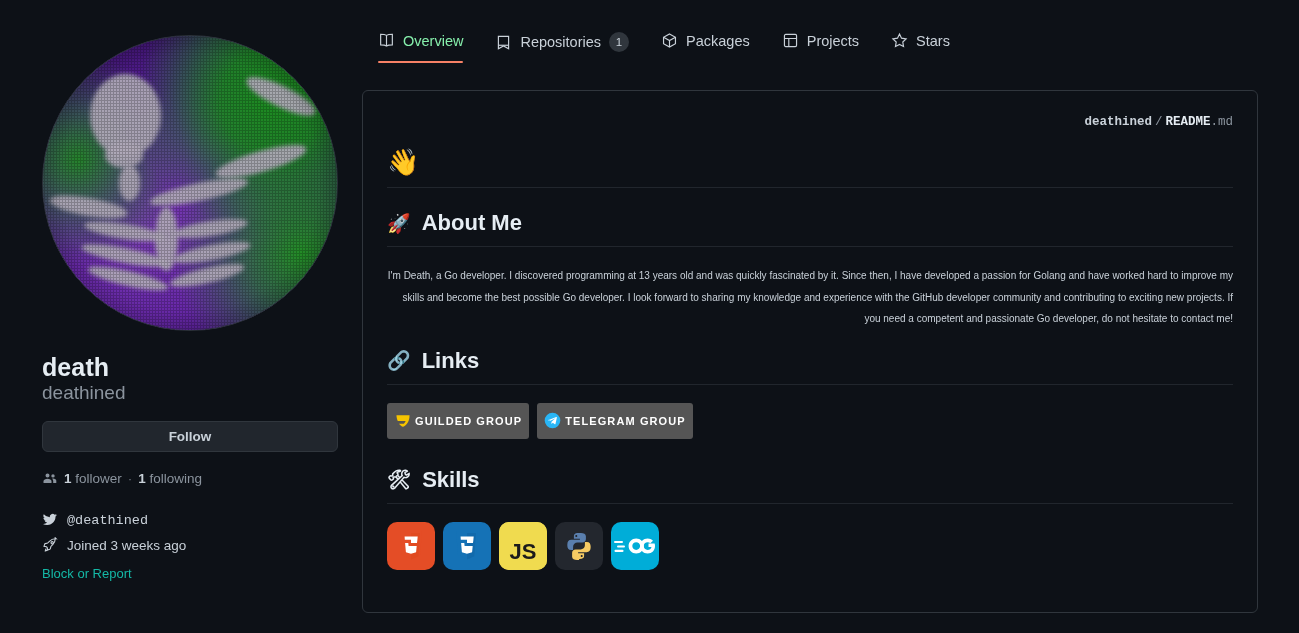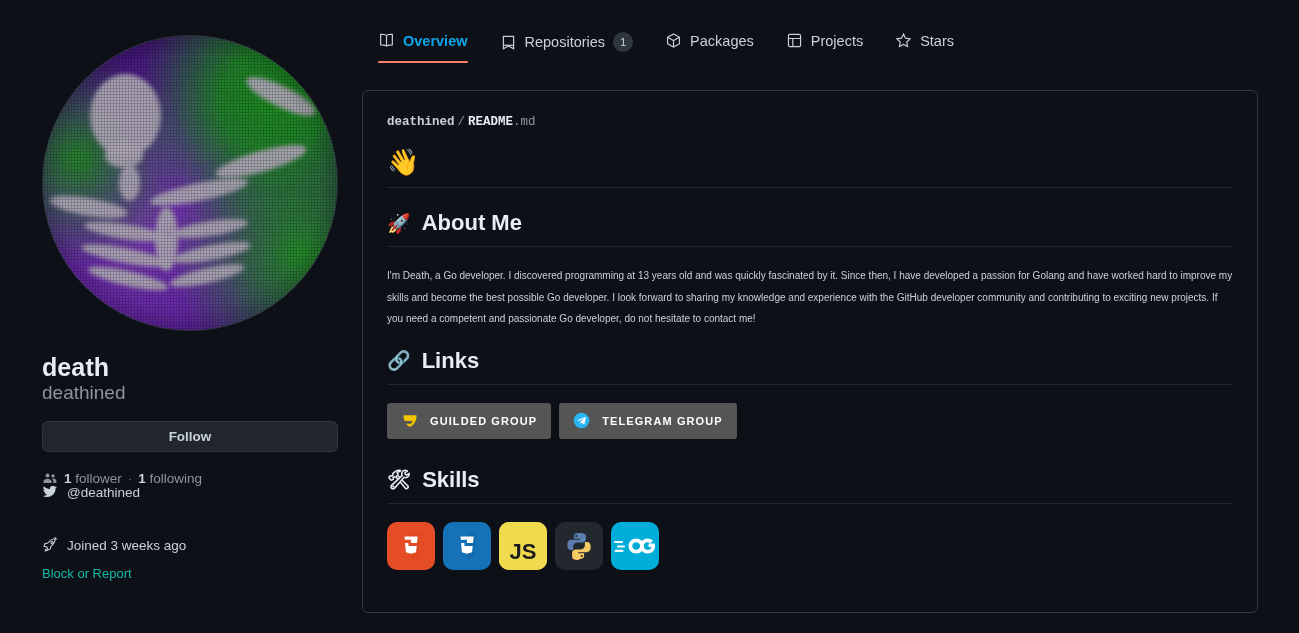--- a/index.html
+++ b/index.html
@@ -76,50 +76,50 @@
   }
   .followers-row b { color: #c9d1d9; font-weight: bold; }
   .followers-row .lnk { cursor: pointer; }
   .dot-sep { color: #6e7681; }
 
   .meta-row {
     position: absolute; left: 0px;
     display: flex; align-items: center; gap: 9px;
     font-size: 13.5px; color: #c9d1d9;
   }
-  .meta-twitter { top: 484px; }
+  .meta-twitter { top: 512px; font-family: Liberation Mono, monospace; }
   .meta-joined  { top: 537px; }
   .block-report { position: absolute; left: 0px; top: 566px; font-size: 13px; color: #14b8a6; cursor: pointer; }
 
   .ico { display: inline-flex; align-items: center; justify-content: center; }
   .ico svg { display: block; }
 
   
   .nav { position: absolute; left: 362px; top: 26px; display: flex; align-items: flex-start; gap: 0px; }
   .tab {
     display: flex; align-items: center; gap: 8px;
     padding: 6px 16px 14px 16px;
     font-size: 14.5px; color: #c9d1d9; cursor: pointer; position: relative;
   }
-  .tab.active { font-weight: bold; color: #0ea5e9; }
+  .tab.active { font-weight: normal; color: #86efac; }
   .tab.active::after {
     content: ""; position: absolute; left: 16px; right: 16px; bottom: 0;
     height: 2px; background: #f78166; border-radius: 2px;
   }
   .tab .count {
     min-width: 20px; height: 20px; padding: 0 6px; border-radius: 10px;
     background: #30363d; color: #c9d1d9; font-size: 11.5px; font-weight: 500;
     display: inline-flex; align-items: center; justify-content: center;
   }
 
   
   .card {
     position: absolute; left: 362px; top: 90px; width: 896px; height: 523px;
     border: 1px solid #30363d; border-radius: 6px; background: #0d1117;
-    padding: 24px; overflow: hidden;
+    padding: 24px; overflow: hidden; text-align: right;
   }
   .crumb { font-family: "Liberation Mono", monospace; font-size: 12.5px; color: #8b949e; margin-bottom: 20px; }
   .crumb .owner { color: #c9d1d9; font-weight: bold; }
   .crumb .slash { color: #8b949e; padding: 0 3px; }
   .crumb .file  { color: #e6edf3; font-weight: bold; }
   .crumb .ext   { color: #8b949e; }
 
   h1.hello {
     font-size: 31px; font-weight: bold; color: #e6edf3;
     display: flex; align-items: center; gap: 13px;
@@ -132,21 +132,21 @@
     display: flex; align-items: center; gap: 11px;
     padding-bottom: 10px; border-bottom: 1px solid #21262d; margin-bottom: 18px;
   }
   h2.sec .emoji { font-size: 19px; }
 
   p.bio { font-size: 10px; line-height: 21.5px; color: #c9d1d9; margin-bottom: 18px; }
 
   .badges { display: flex; gap: 8px; margin-bottom: 28px; }
   .badge {
     height: 36px; background: #555; border-radius: 3px;
-    display: inline-flex; align-items: center; gap: 12px; padding: 0 14px;
+    display: inline-flex; align-items: center; gap: 4px; padding: 0 7px;
     color: #fff; font-size: 11px; font-weight: bold; letter-spacing: 1.1px;
     cursor: pointer;
   }
   .badge-logo { width: 17px; height: 17px; display: inline-flex; align-items: center; justify-content: center; }
 
   .skills { display: flex; gap: 8px; }
   .skill {
     width: 48px; height: 48px; border-radius: 10px;
     display: flex; align-items: center; justify-content: center;
     cursor: pointer; overflow: hidden;

